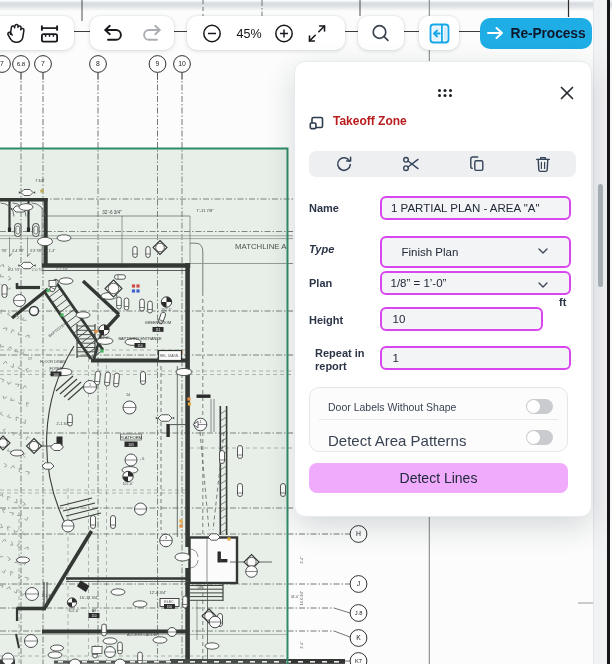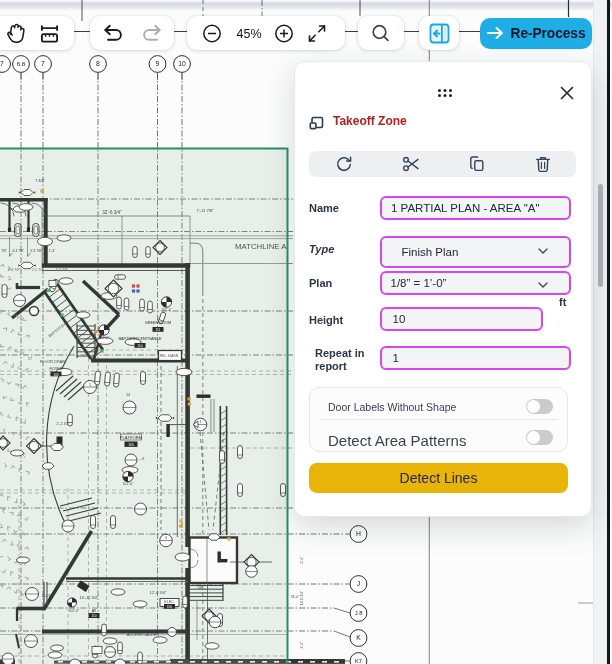--- a/index.html
+++ b/index.html
@@ -749,15 +749,15 @@
   <div class="pinput" style="left:84.5px;top:245px;width:163px;height:24px;padding-left:11px;">10</div>
   <div class="prow" style="left:264px;top:234px;">ft</div>
   <div class="prow" style="left:20px;top:285px;line-height:13px;">Repeat in<br>report</div>
   <div class="pinput" style="left:84.5px;top:283.5px;width:191.5px;height:24px;padding-left:11px;">1</div>
   <div class="togglecard" style="left:14px;top:325px;width:259px;height:65px;"></div>
   <div style="position:absolute;left:33px;top:339px;font-size:10.5px;color:#3a4352;font-weight:500;">Door Labels Without Shape</div>
   <div class="tog" style="left:231px;top:337px;"></div>
   <div style="position:absolute;left:24px;top:357px;width:239px;border-top:1px solid #e8eaec;"></div>
   <div style="position:absolute;left:33px;top:370px;font-size:15px;color:#3a4352;font-weight:500;">Detect Area Patterns</div>
   <div class="tog" style="left:231px;top:368px;"></div>
-  <div style="position:absolute;left:14px;top:401px;width:259px;height:30px;background:#eab308;border-radius:8px;
+  <div style="position:absolute;left:14px;top:401px;width:259px;height:30px;background:#f0abfc;border-radius:8px;
        display:flex;align-items:center;justify-content:center;font-size:14px;font-weight:500;color:#20293a;">Detect Lines</div>
 </div>
 
 </body></html>

